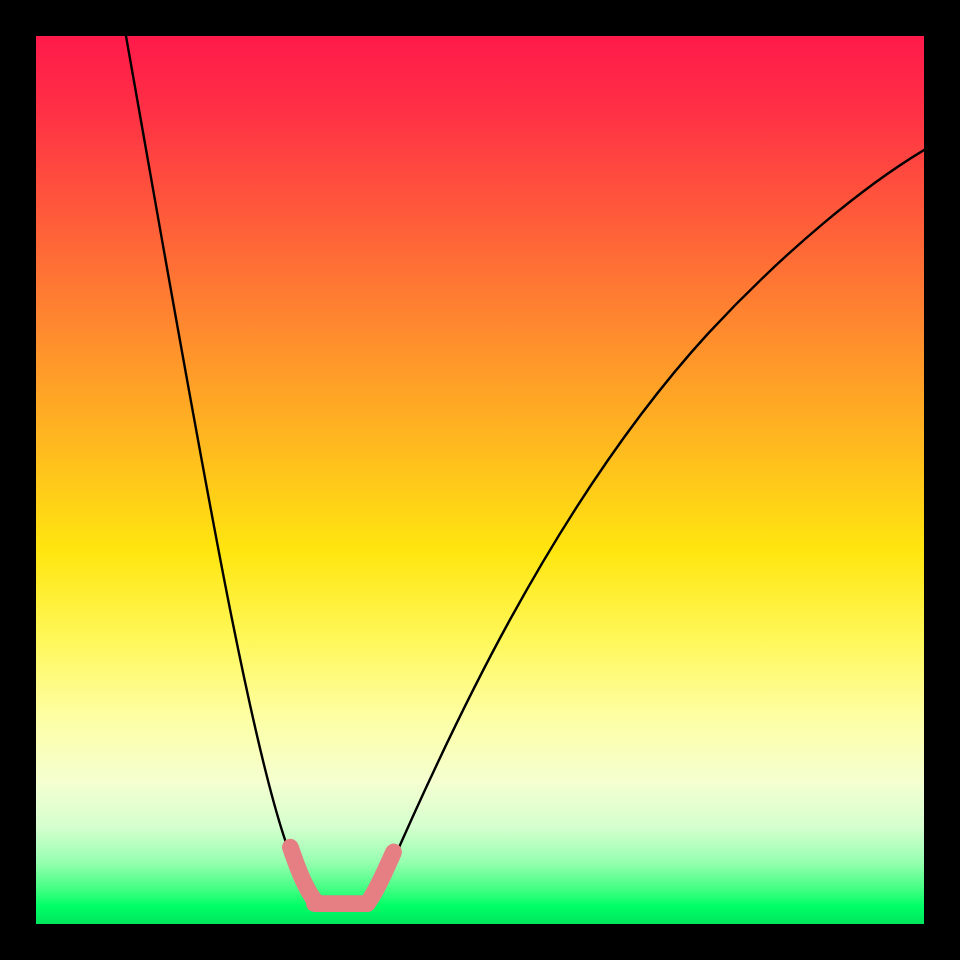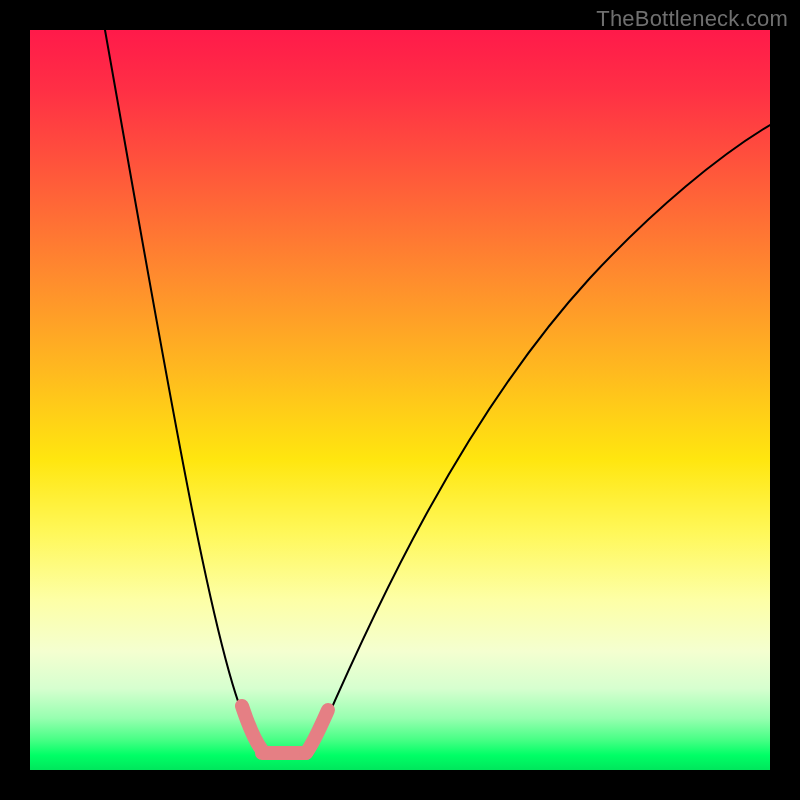--- a/index.html
+++ b/index.html
@@ -60,21 +60,20 @@
     inset: 0;
     width: 100%;
     height: 100%;
     z-index: 3;
   }
 </style>
 </head>
 <body>
 
 <div class="frame">
-  <div class="watermark">TheBottleneck.com</div>
   <div class="plot">
     <div class="gradient"></div>
     <svg class="curve" viewBox="0 0 740 740" preserveAspectRatio="none">
       <path fill="none" stroke="#000" stroke-width="2" stroke-linecap="round" d="M 75 0 C 130 310, 185 640, 220 700 C 232 722, 248 726, 270 725 C 276 724, 283 718, 292 700 C 340 590, 430 390, 560 248 C 625 178, 690 125, 740 95"></path>
       <path fill="none" stroke="#e57f84" stroke-width="14" stroke-linecap="round" d="M 212 676 C 218 694, 224 710, 232 720"></path>
       <path fill="none" stroke="#e57f84" stroke-width="14" stroke-linecap="round" d="M 232 723 L 276 723"></path>
       <path fill="none" stroke="#e57f84" stroke-width="14" stroke-linecap="round" d="M 276 723 C 283 714, 290 698, 298 680"></path>
     </svg>
   </div>
 </div>

